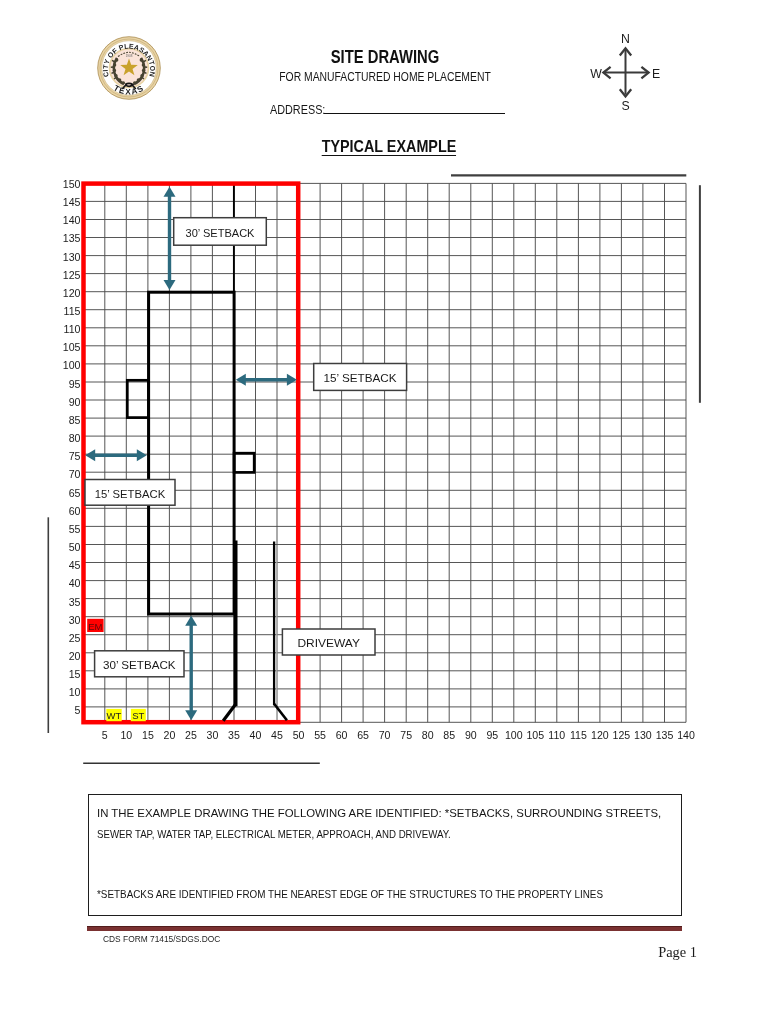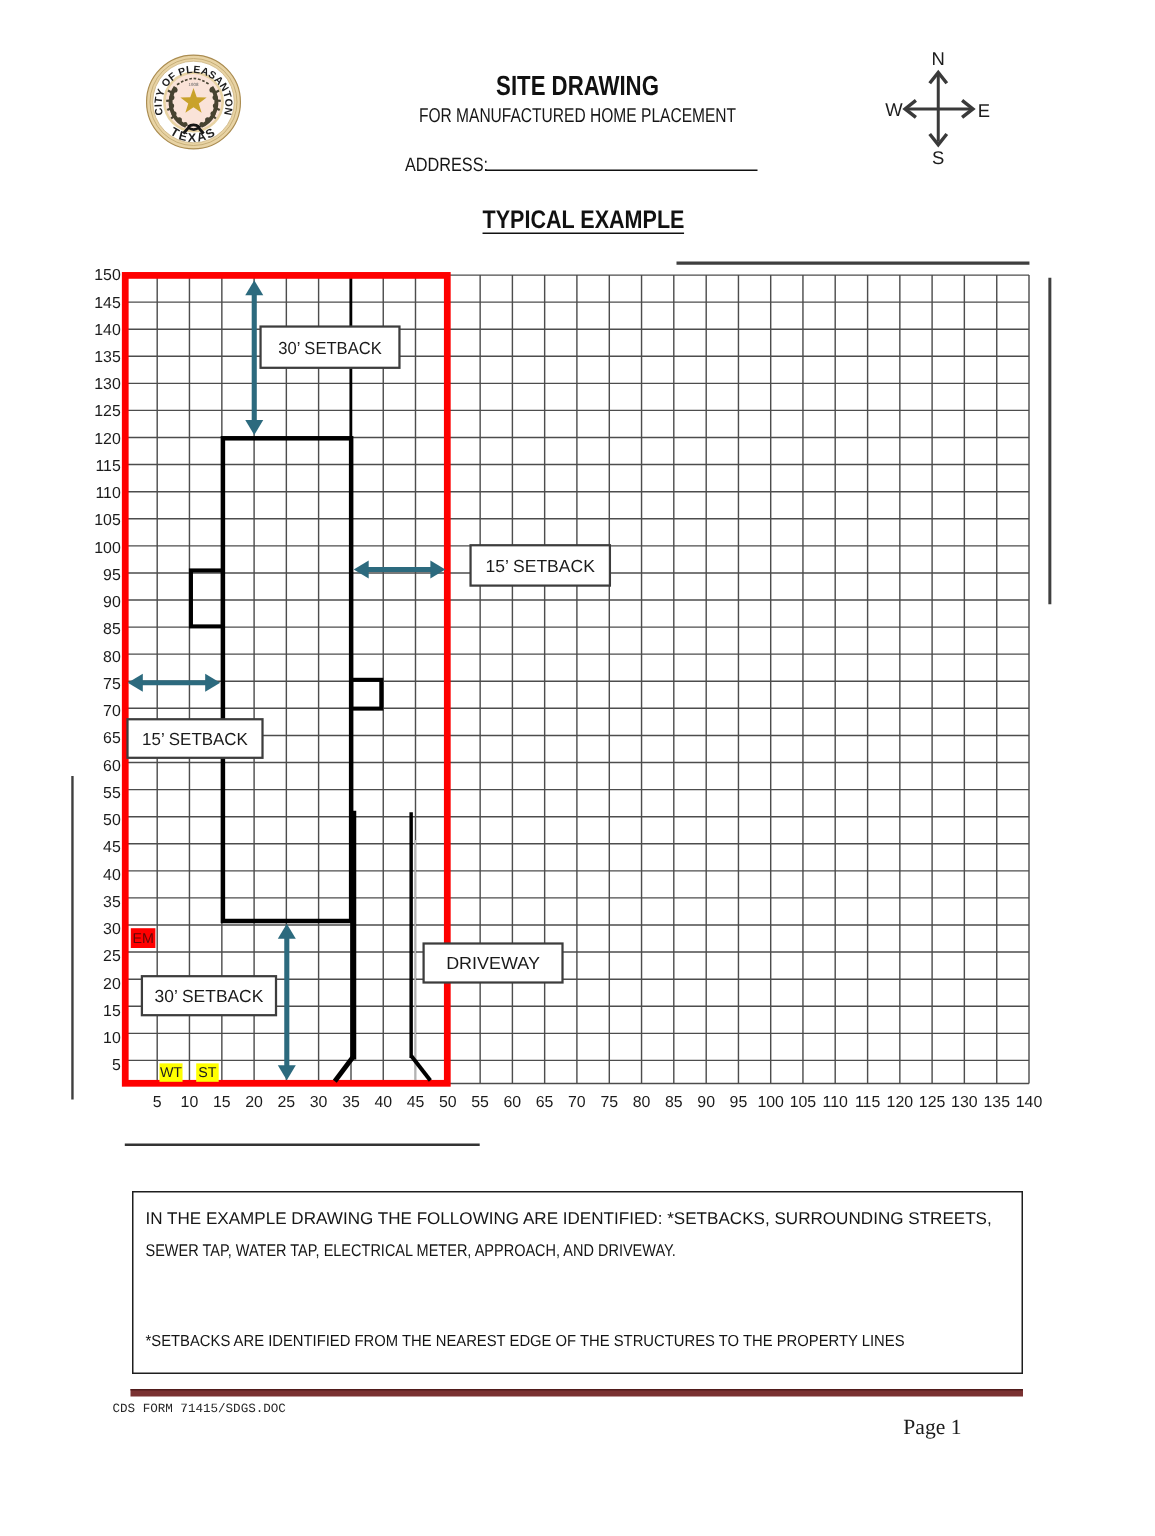--- a/index.html
+++ b/index.html
@@ -324,17 +324,17 @@
 <div class="abs" style="left:87.5px;top:793.8px;width:594px;height:122px;border:1.5px solid #1e1e1e;box-sizing:border-box"></div>
 
 <div class="abs" style="left:96.5px;top:806.8px;transform:scaleX(1.008);transform-origin:0 0;font-size:11.3px;color:#151515">IN THE EXAMPLE DRAWING THE FOLLOWING ARE IDENTIFIED: *SETBACKS, SURROUNDING STREETS,</div>
 
 <div class="abs" style="left:96.5px;top:828.4px;transform:scaleX(0.856);transform-origin:0 0;font-size:11.3px;color:#151515">SEWER TAP, WATER TAP, ELECTRICAL METER, APPROACH, AND DRIVEWAY.</div>
 
 <div class="abs" style="left:96.5px;top:888.0px;transform:scaleX(0.932);transform-origin:0 0;font-size:10.6px;color:#151515">*SETBACKS ARE IDENTIFIED FROM THE NEAREST EDGE OF THE STRUCTURES TO THE PROPERTY LINES</div>
 
 <div class="abs" style="left:87.4px;top:925.6px;width:594.5px;height:5.4px;background:#7a3131;border-top:1.6px solid #511c1c;box-sizing:border-box"></div>
 
-<div class="abs" style="left:75px;top:934.2px;font-family:Liberation Mono, monospace;font-size:8.4px;color:#262626">CDS FORM 71415/SDGS.DOC</div>
-
-<div class="abs" style="left:641px;top:944.2px;transform:translateX(-100%);font-family:'Liberation Serif',serif;font-size:14.4px;color:#1a1a1a">Page 1</div>
+<div class="abs" style="left:103px;top:934.2px;font-family:Liberation Sans, sans-serif;font-size:8.4px;color:#262626">CDS FORM 71415/SDGS.DOC</div>
+
+<div class="abs" style="left:697px;top:944.2px;transform:translateX(-100%);font-family:'Liberation Serif',serif;font-size:14.4px;color:#1a1a1a">Page 1</div>
 
 </div>
 
 </body></html>

